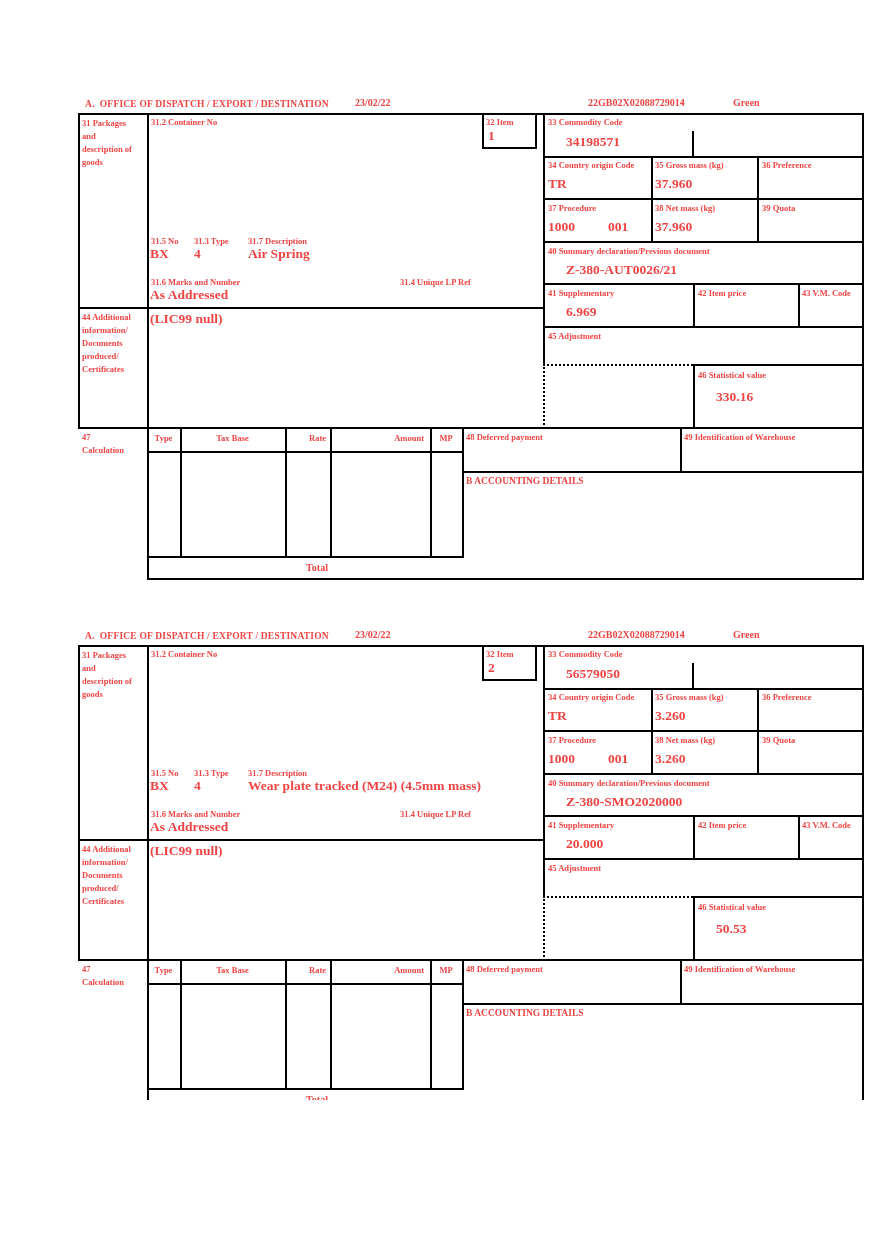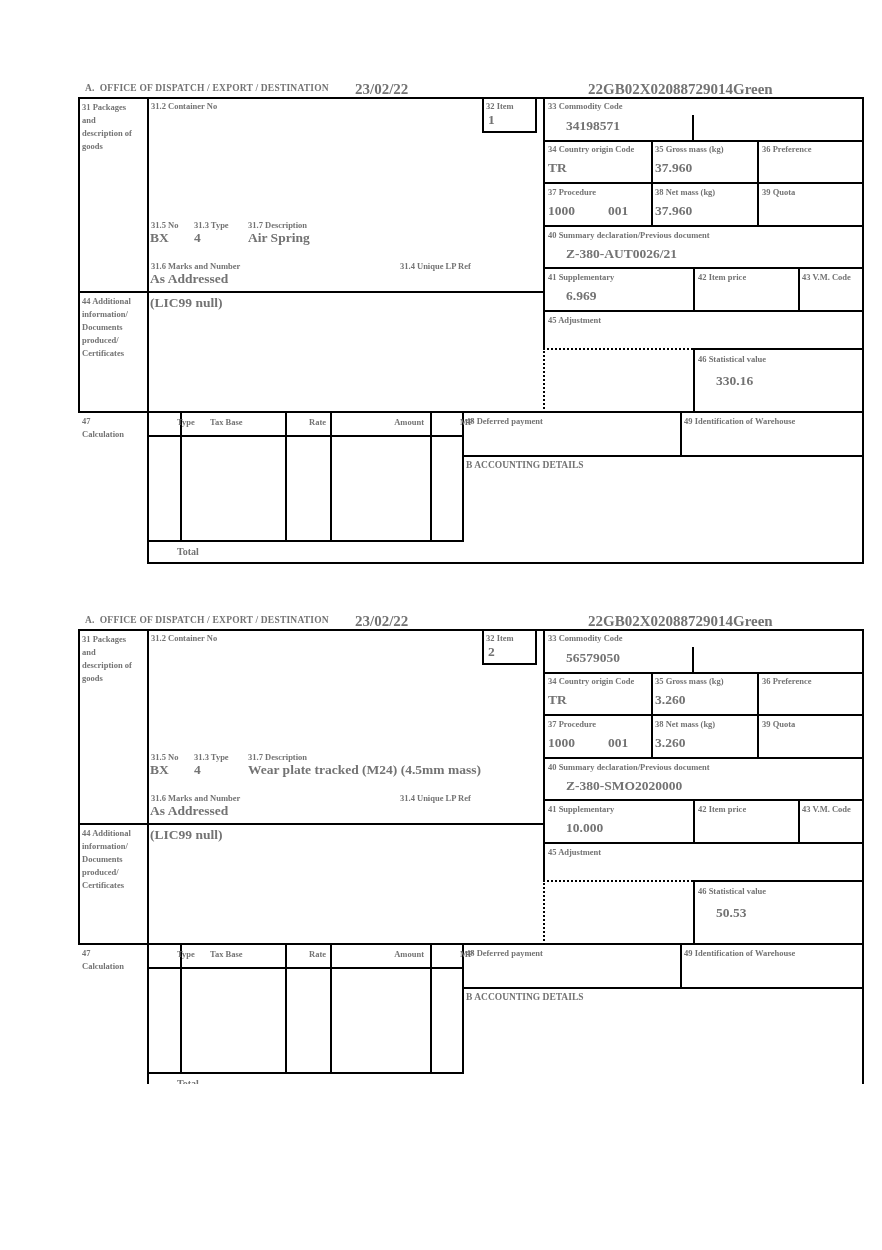--- a/index.html
+++ b/index.html
@@ -1,31 +1,31 @@
 <!DOCTYPE html>
 <html><head>
 <meta charset="utf-8">
 <style>
   html,body{margin:0;padding:0;background:#ffffff;}
   #sheet{position:relative;width:882px;height:1084px;background:#fff;overflow:hidden;
-         font-family:"Liberation Serif",serif;color:#737373;}
+         font-family:"Liberation Serif",serif;color:#ef4444;margin-top:16px;}
   .block{position:absolute;left:78px;width:786px;height:486px;}
   
   .hl{position:absolute;height:2px;background:#000;}
   .vl{position:absolute;width:2px;background:#000;}
   .hd{position:absolute;height:0;border-top:2px dotted #000;}
   .vd{position:absolute;width:0;border-left:2px dotted #000;}
   
   .lbl{position:absolute;font-weight:bold;font-size:8.5px;line-height:11px;white-space:nowrap;}
   .lblw{position:absolute;font-weight:bold;font-size:8.5px;line-height:13px;white-space:normal;}
   .val{position:absolute;font-weight:bold;font-size:13.5px;line-height:15px;white-space:nowrap;}
   .hdrA{position:absolute;font-weight:bold;font-size:9.5px;letter-spacing:.2px;white-space:pre;}
-  .hdrV{position:absolute;font-weight:bold;font-size:15px;white-space:nowrap;}
+  .hdrV{position:absolute;font-weight:bold;font-size:10px;white-space:nowrap;}
   .cth{position:absolute;font-weight:bold;font-size:8.5px;line-height:11px;}
-  .ctr{padding-left:30px;} .rgt{text-align:right;}
+  .ctr{text-align:center;} .rgt{text-align:right;}
 </style>
 </head>
 <body>
 
 <div id="sheet">
 
     <div class="block" style="top: 80px;">
 
       <div class="hdrA" style="left:7px;top:3px;">A.  OFFICE OF DISPATCH / EXPORT / DESTINATION</div>
       <div class="hdrV" style="left:277px;top:1px;">23/02/22</div>
@@ -208,21 +208,21 @@
       <div class="val" style="left:470px;top:123px;">1000</div>
       <div class="val" style="left:530px;top:123px;">001</div>
       <div class="lbl" style="left:577px;top:107px;">38 Net mass (kg)</div>
       <div class="val" style="left:577px;top:123px;">3.260</div>
       <div class="lbl" style="left:684px;top:107px;">39 Quota</div>
 
       <div class="lbl" style="left:470px;top:150px;">40 Summary declaration/Previous document</div>
       <div class="val" style="left:488px;top:166px;">Z-380-SMO2020000</div>
 
       <div class="lbl" style="left:470px;top:192px;">41 Supplementary</div>
-      <div class="val" style="left:488px;top:208px;">10.000</div>
+      <div class="val" style="left:488px;top:208px;">20.000</div>
       <div class="lbl" style="left:620px;top:192px;">42 Item price</div>
       <div class="lbl" style="left:724px;top:192px;">43 V.M. Code</div>
 
       <div class="lbl" style="left:470px;top:235px;">45 Adjustment</div>
 
       <div class="lbl" style="left:620px;top:274px;">46 Statistical value</div>
       <div class="val" style="left:638px;top:293px;">50.53</div>
 
       <div class="cth ctr" style="left:69px;top:337px;width:33px;">Type</div>
       <div class="cth ctr" style="left:102px;top:337px;width:105px;">Tax Base</div>

